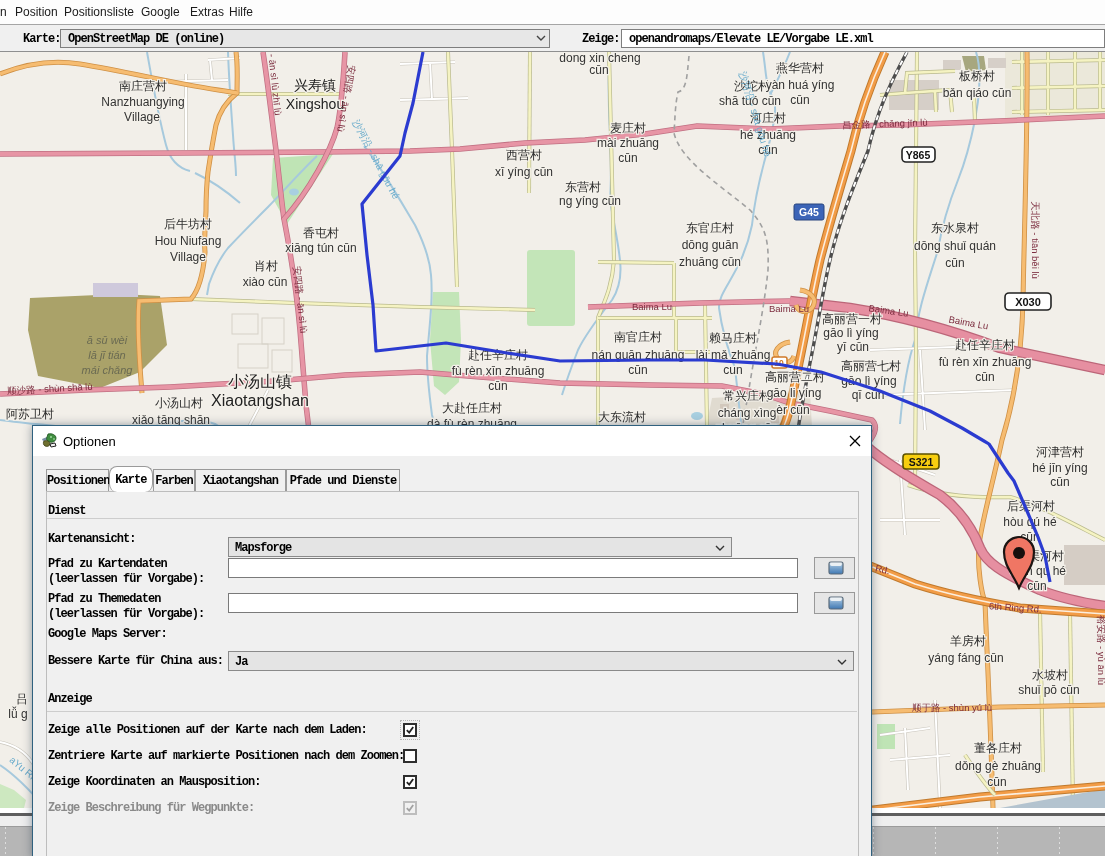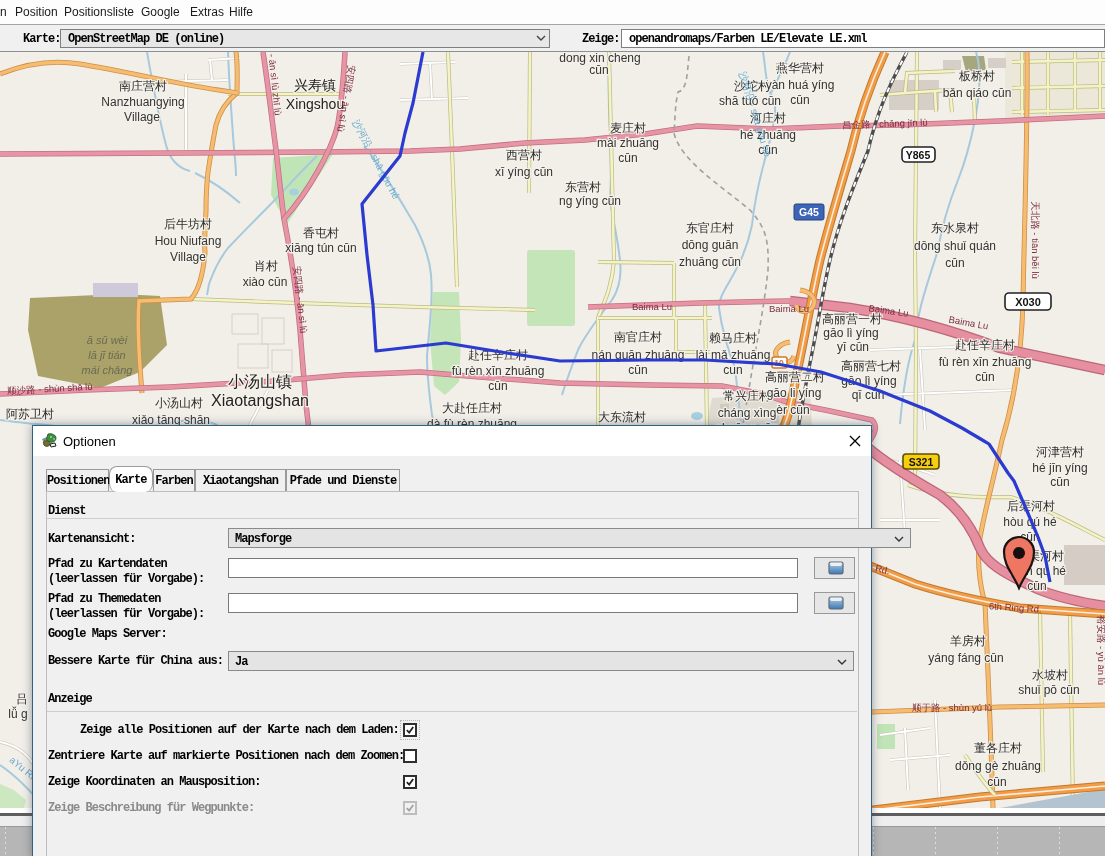--- a/index.html
+++ b/index.html
@@ -55,21 +55,21 @@
 </div>
 <div id="toolbar">
   <span class="mono tlabel" style="left:23px">Karte:</span>
   <div class="combo" style="left:60px;top:4px;width:490px;height:19px;"></div>
   <span class="mono" style="position:absolute;left:68px;top:7px;">OpenStreetMap DE (online)</span>
   <svg class="chev" style="left:536px;top:10px;" viewBox="0 0 10 7">
       <path d="M1 1l4 4 4-4" stroke="#444" stroke-width="1.4" fill="none"></path>
     </svg>
   <span class="mono tlabel" style="left:582px">Zeige:</span>
   <div class="combo" style="left:621px;top:4px;width:484px;height:19px;background:#fff;"></div>
-  <span class="mono" style="position:absolute;left:629px;top:7px;">openandromaps/Farben LE/Elevate LE.xml</span>
+  <span class="mono" style="position:absolute;left:629px;top:7px;">openandromaps/Elevate LE/Vorgabe LE.xml</span>
 </div>
 <div id="map">
 <svg width="1105" height="756" viewBox="0 52 1105 756" font-family="Liberation Sans, sans-serif">
 <defs></defs>
 <style>
  .wc{fill:none;stroke:#c9c5bc;stroke-width:3.2;}
  .wf{fill:none;stroke:#ffffff;stroke-width:2;}
  .yc{fill:none;stroke:#b9b98e;stroke-width:4;}
  .yf{fill:none;stroke:#f5f3c2;stroke-width:2.6;}
  .oc{fill:none;stroke:#cf9045;stroke-width:5;}
@@ -387,21 +387,21 @@
   <div class="tab" style="left:13px;width:63px;"><span class="mono" style="line-height:22px">Positionen</span></div>
   <div class="tab" style="left:120px;width:42px;"><span class="mono" style="line-height:22px">Farben</span></div>
   <div class="tab" style="left:162px;width:91px;"><span class="mono" style="line-height:22px">Xiaotangshan</span></div>
   <div class="tab" style="left:253px;width:114px;"><span class="mono" style="line-height:22px">Pfade und Dienste</span></div>
   <div id="pane"></div>
 
   <span class="dl mono" style="left:15px;top:78px;">Dienst</span>
   <div class="sep" style="left:14px;top:92px;width:810px;"></div>
 
   <span class="dl mono" style="left:15px;top:106px;">Kartenansicht:</span>
-  <div class="dcombo" style="left:195px;top:102px;width:683px;height:20px;text-align:right;">
+  <div class="dcombo" style="left:195px;top:111px;width:504px;height:20px;text-align:right;">
     <span class="ct mono">Mapsforge</span>
     <svg class="chev" style="right:6px;top:7px;position:absolute" viewBox="0 0 10 7">
         <path d="M1 1l4 4 4-4" stroke="#333" stroke-width="1.4" fill="none"></path>
       </svg>
   </div>
 
   <span class="dl mono" style="left:15px;top:131px;">Pfad zu Kartendaten</span>
   <span class="dl mono" style="left:15px;top:146px;">(leerlassen für Vorgabe):</span>
   <div class="input" style="left:195px;top:132px;width:570px;height:20px;"></div>
   <div class="btn" style="left:781px;top:131px;width:41px;height:22px;">
@@ -441,21 +441,21 @@
   <div class="dcombo" style="left:195px;top:225px;width:626px;height:20px;">
     <span class="ct mono">Ja</span>
     <svg class="chev" style="right:6px;top:7px;position:absolute" viewBox="0 0 10 7">
         <path d="M1 1l4 4 4-4" stroke="#333" stroke-width="1.4" fill="none"></path>
       </svg>
   </div>
 
   <span class="dl mono" style="left:15px;top:266px;">Anzeige</span>
   <div class="sep" style="left:14px;top:285px;width:810px;"></div>
 
-  <span class="dl mono" style="left:15px;top:297px;margin-left:32px;">Zeige alle Positionen auf der Karte nach dem Laden:</span>
+  <span class="dl mono" style="left:15px;top:297px;">Zeige alle Positionen auf der Karte nach dem Laden:</span>
   <div class="cb" style="left:370px;top:297px;outline:1px dotted #b5b5b5;outline-offset:2px;">
     <svg width="10" height="10" viewBox="0 0 10 10">
         <path d="M1.8 5.2l2.4 2.4 4-5.6" stroke="#222" stroke-width="1.8" fill="none"></path>
       </svg>
   </div>
 
   <span class="dl mono" style="left:15px;top:323px;">Zentriere Karte auf markierte Positionen nach dem Zoomen:</span>
   <div class="cb" style="left:370px;top:323px;"></div>
 
   <span class="dl mono" style="left:15px;top:349px;">Zeige Koordinaten an Mausposition:</span>

